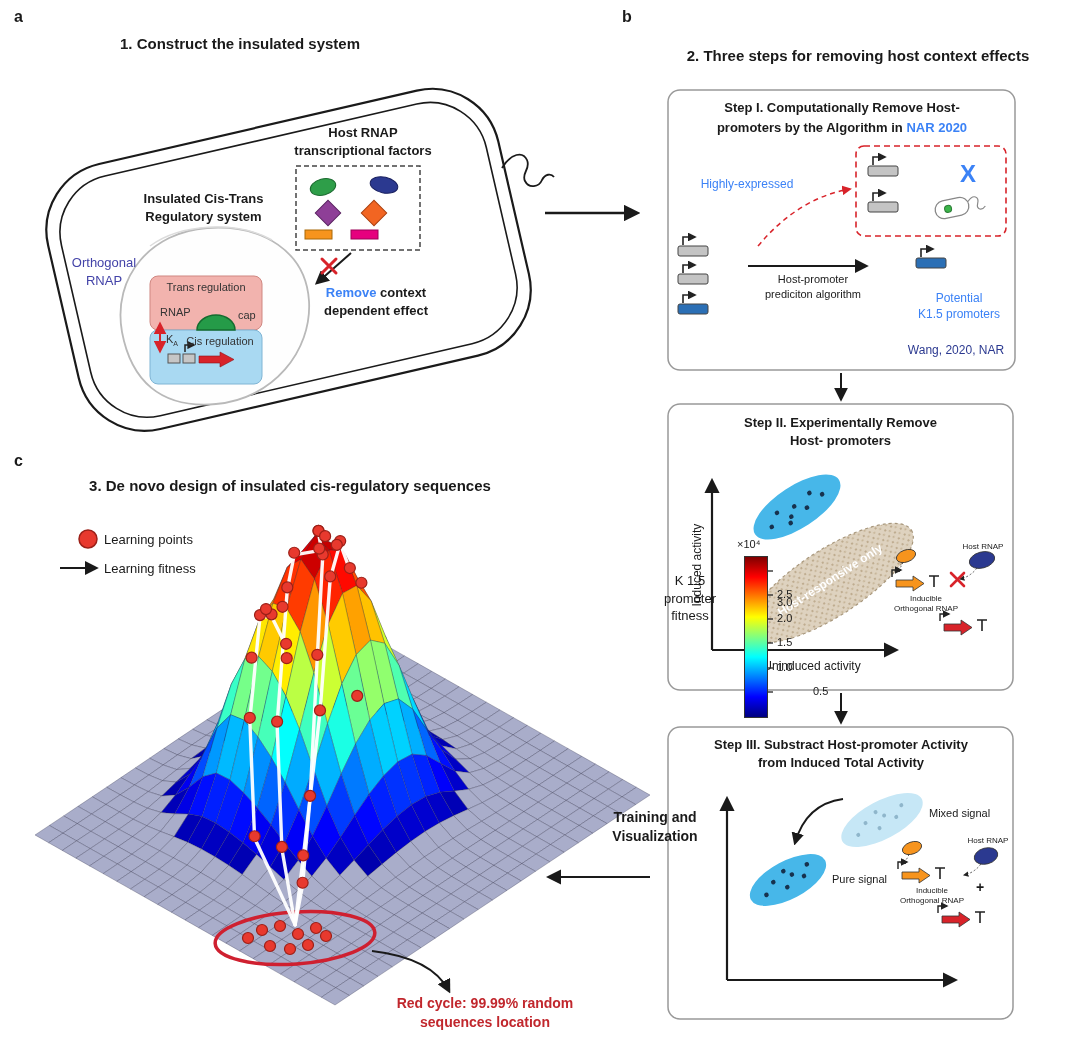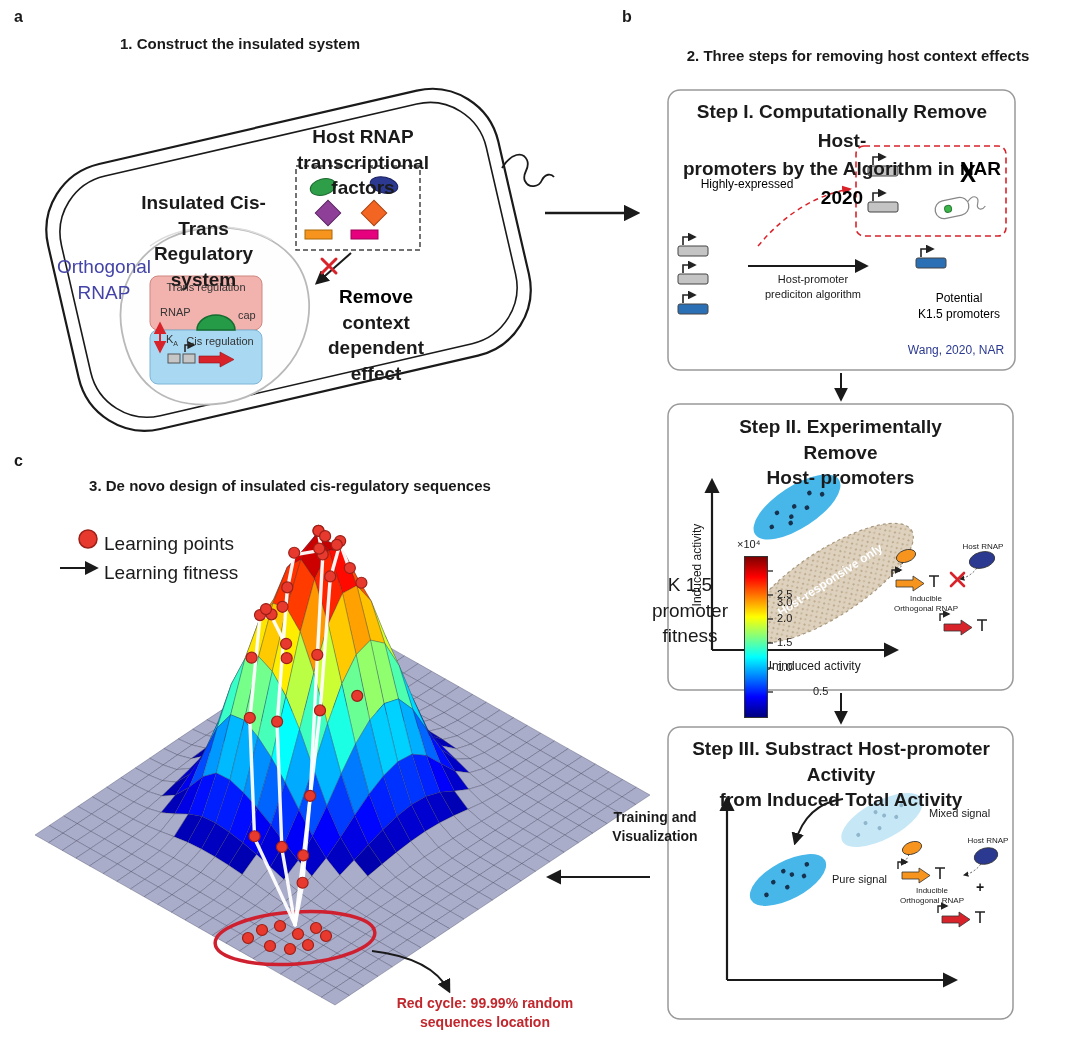--- a/index.html
+++ b/index.html
@@ -3,28 +3,28 @@
 <meta charset="utf-8">
 <style>
   html,body{margin:0;padding:0;background:#fff;}
   .fig{position:relative;width:1080px;height:1058px;background:#fff;overflow:hidden;
        font-family:"Liberation Sans",sans-serif;color:#1a1a1a;}
   .fig svg{position:absolute;left:0;top:0;}
   .t{position:absolute;line-height:1.35;}
   .c{text-align:center;}
   .b{font-weight:700;}
   .pre{white-space:pre-line;}
-  .red{color:#000000;}
+  .red{color:#3b82f6;}
   .navy{color:#2b3990;}
   .blue{color:#4343a8;}
   .white{color:#fff;}
   .s8{font-size:8px;line-height:1.3;}
   .s11{font-size:11px;}
   .s12{font-size:12px;}
-  .s13{font-size:19px;}
+  .s13{font-size:13px;}
   .s14{font-size:14px;}
   .s15{font-size:15px;}
   .s16{font-size:16px;}
   .s24{font-size:24px;}
   .rot90{transform:rotate(-90deg);}
   .rot33{transform:rotate(-33deg);}
   .colorbar{position:absolute;left:744px;top:556px;width:22px;height:160px;border:1px solid #333;
     background:linear-gradient(to bottom,#7f0000 0%,#ff0000 12.5%,#ffff00 37.5%,#80ff80 50%,#00ffff 62.5%,#0000ff 87.5%,#00007f 100%);}
   sub{font-size:7px;}
 </style>

